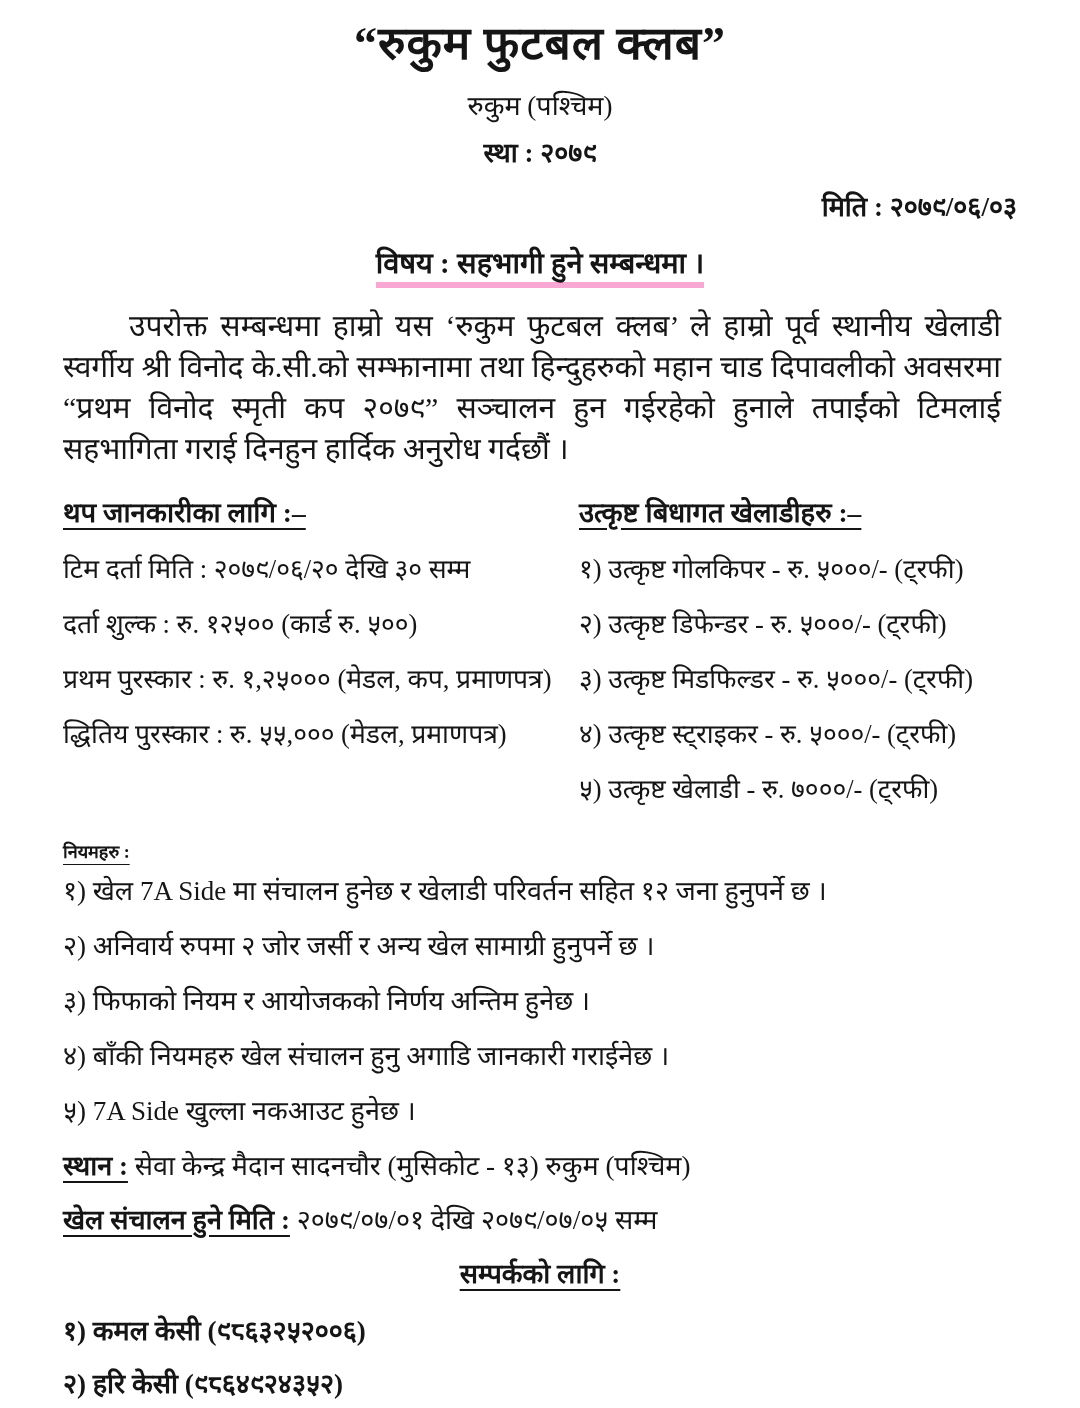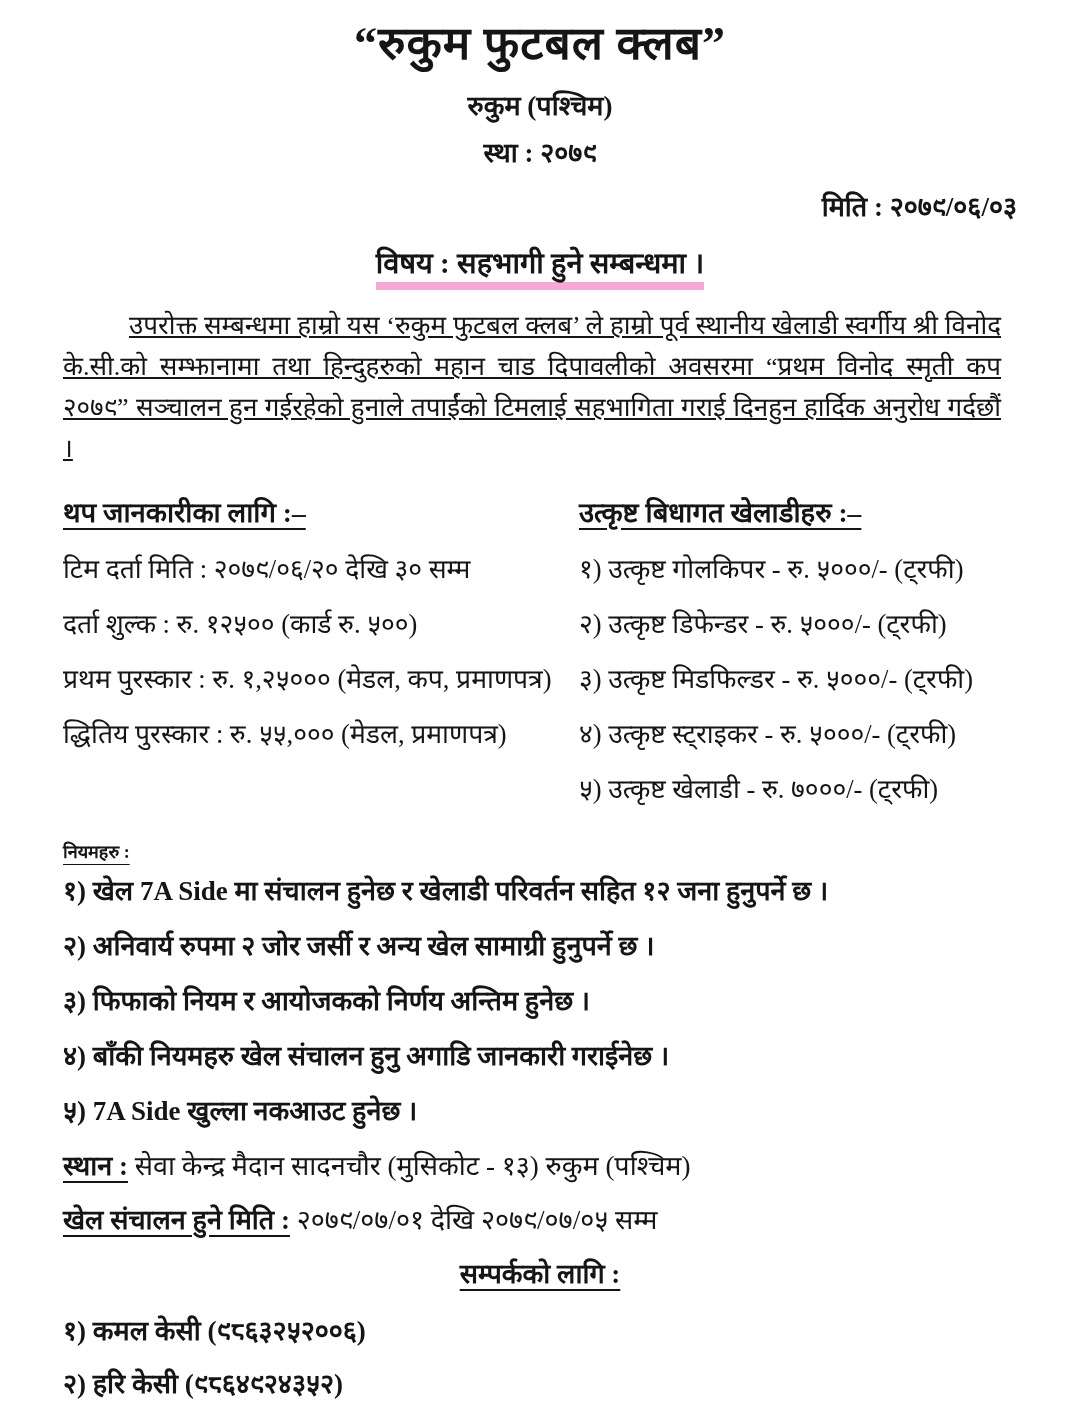--- a/index.html
+++ b/index.html
@@ -18,51 +18,50 @@
   }
   .center { text-align: center; }
   .doc-title {
     font-size: 46px;
     font-weight: bold;
     letter-spacing: 1px;
     margin: 2px 0 14px 0;
   }
   .doc-subtitle {
     font-size: 27px;
-    font-weight: bold;
+    font-weight: normal;
     margin: 0 0 10px 0;
   }
   .doc-estd {
     font-size: 27px;
     font-weight: bold;
     margin: 0 0 6px 0;
   }
   .doc-date {
     text-align: right;
     font-size: 27px;
     font-weight: bold;
     margin: 17px 0 18px 0;
   }
   .doc-subject {
     text-align: center;
     font-size: 29px;
     font-weight: bold;
     margin: 16px 0 24px 0;
   }
   .doc-subject span {
-    border-bottom: 8px solid #f9a8d4;
+    border-bottom: 6px solid #f9a8d4;
     padding-bottom: 3px;
   }
   .body-par {
-    font-size: 26px;
+    font-size: 30px;
     line-height: 41px;
     text-align: justify;
     text-indent: 66px;
     margin: 18px 16px 0 0;
-    text-decoration: underline;
   }
   .two-col {
     display: flex;
     margin-top: 24px;
     align-items: flex-start;
   }
   .col-left { width: 465px; }
   .col-divider {
     width: 0;
     border-left: 3px solid #151515;
@@ -90,21 +89,20 @@
   .rules-heading {
     font-size: 18px;
     font-weight: bold;
     text-decoration: underline;
     text-underline-offset: 6px;
     margin: 0 0 8px 0;
   }
   .rule-item {
     font-size: 27px;
     margin: 0 0 18px 0;
-    font-weight: bold;
   }
   .kv-line {
     font-size: 27px;
     margin: 0 0 17px 0;
   }
   .contact-heading {
     font-size: 27px;
     font-weight: bold;
     text-decoration: underline;
     text-underline-offset: 6px;

